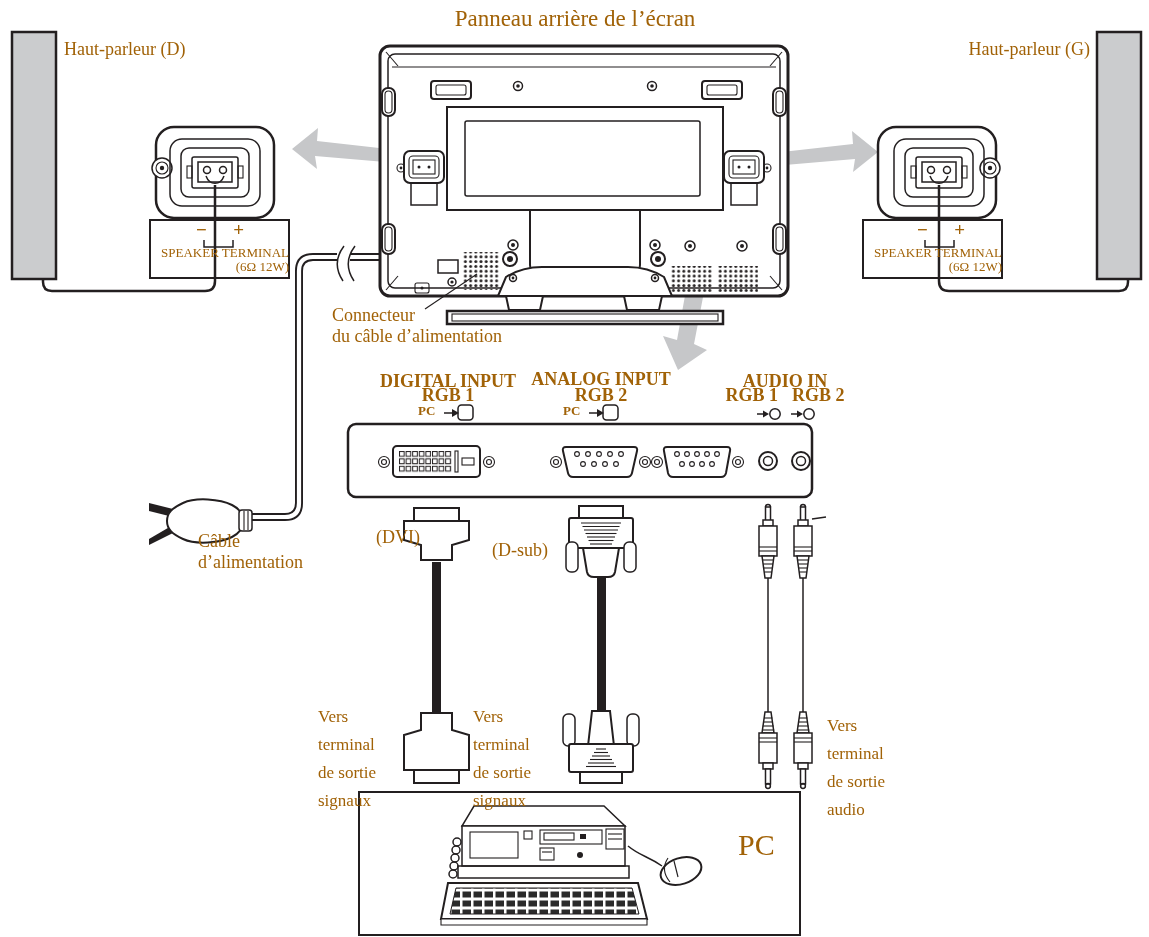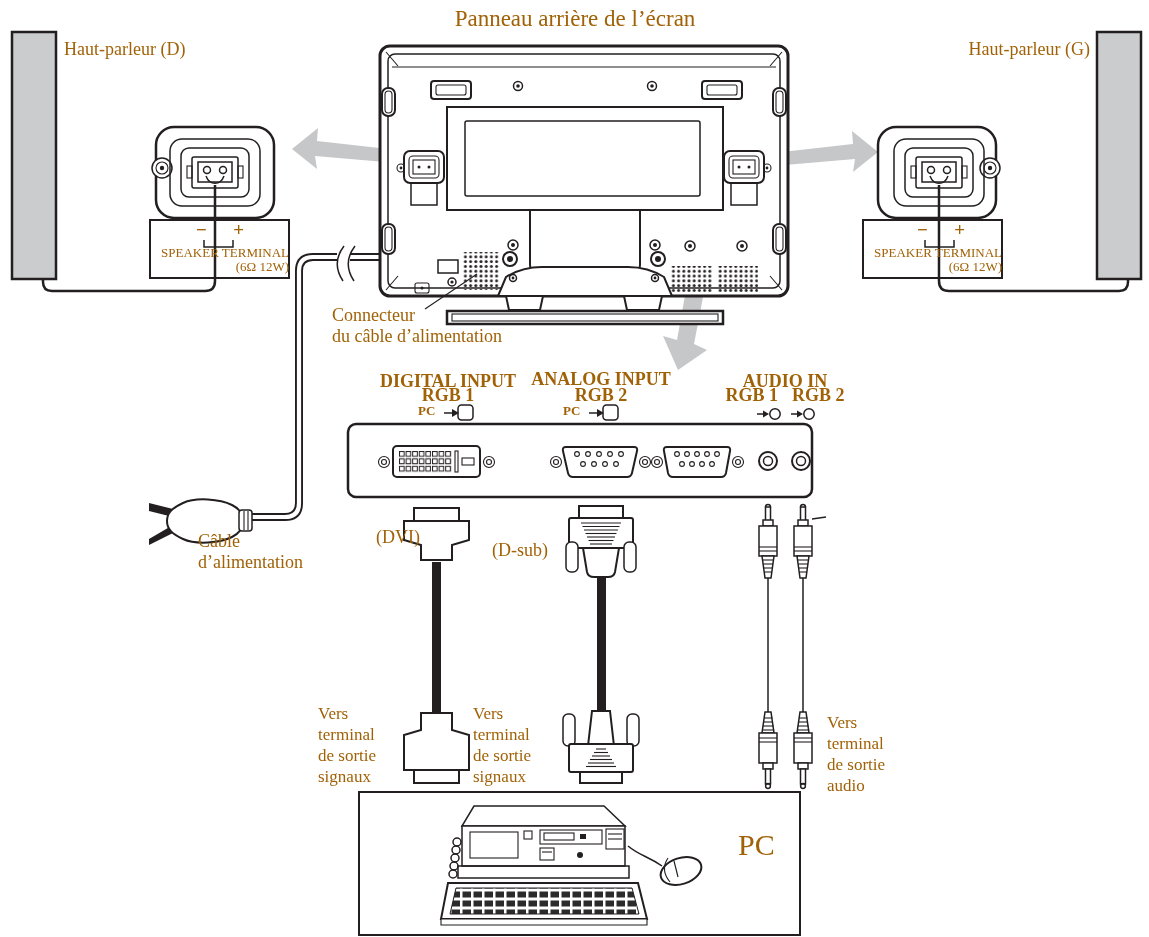--- a/index.html
+++ b/index.html
@@ -3,21 +3,21 @@
 <meta charset="utf-8">
 <style>
   html,body{margin:0;padding:0;background:#fff;}
   #stage{position:relative;width:1149px;height:937px;background:#fff;overflow:hidden;
          font-family:"Liberation Sans","DejaVu Sans",sans-serif;color:#231f20;}
   #art{position:absolute;left:0;top:0;}
   .lbl{position:absolute;color:#a16207;white-space:pre-line;line-height:1.15;font-family:Liberation Serif, serif;}
   .t-title{font-size:23px;}
   .t-spk{font-size:18px;}
   .t-lab{font-size:18px;line-height:21px;}
-  .t-dest{font-size:17px;line-height:21px;}
+  .t-dest{font-size:17px;line-height:28px;}
   .t-term{font-size:13px;line-height:14px;text-align:right;}
   .t-pm{font-size:19px;font-weight:bold;display:flex;justify-content:space-between;}
   .t-panel{font-size:18px;line-height:14px;font-weight:bold;text-align:center;}
   .t-pc-sm{font-size:13px;font-weight:bold;}
   .t-pc-big{font-size:30px;}
   .row-c{display:flex;justify-content:center;gap:14px;}
   
   .sA{stroke:#231f20;stroke-width:2.5;fill:none;}
   .sB{stroke:#231f20;stroke-width:2;fill:none;}
   .sC{stroke:#231f20;stroke-width:1.5;fill:none;}

